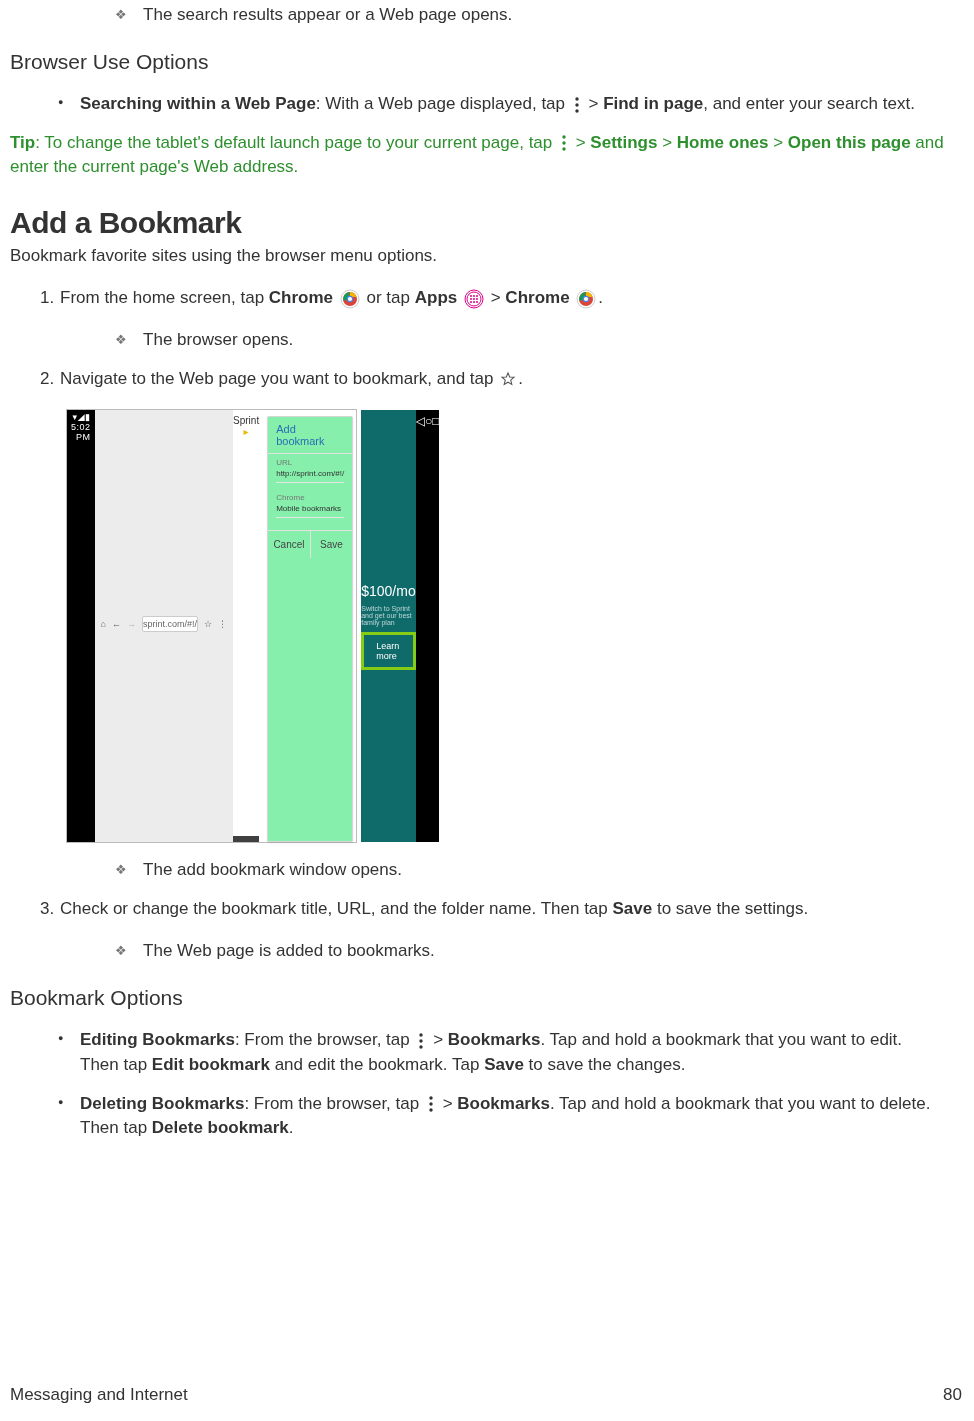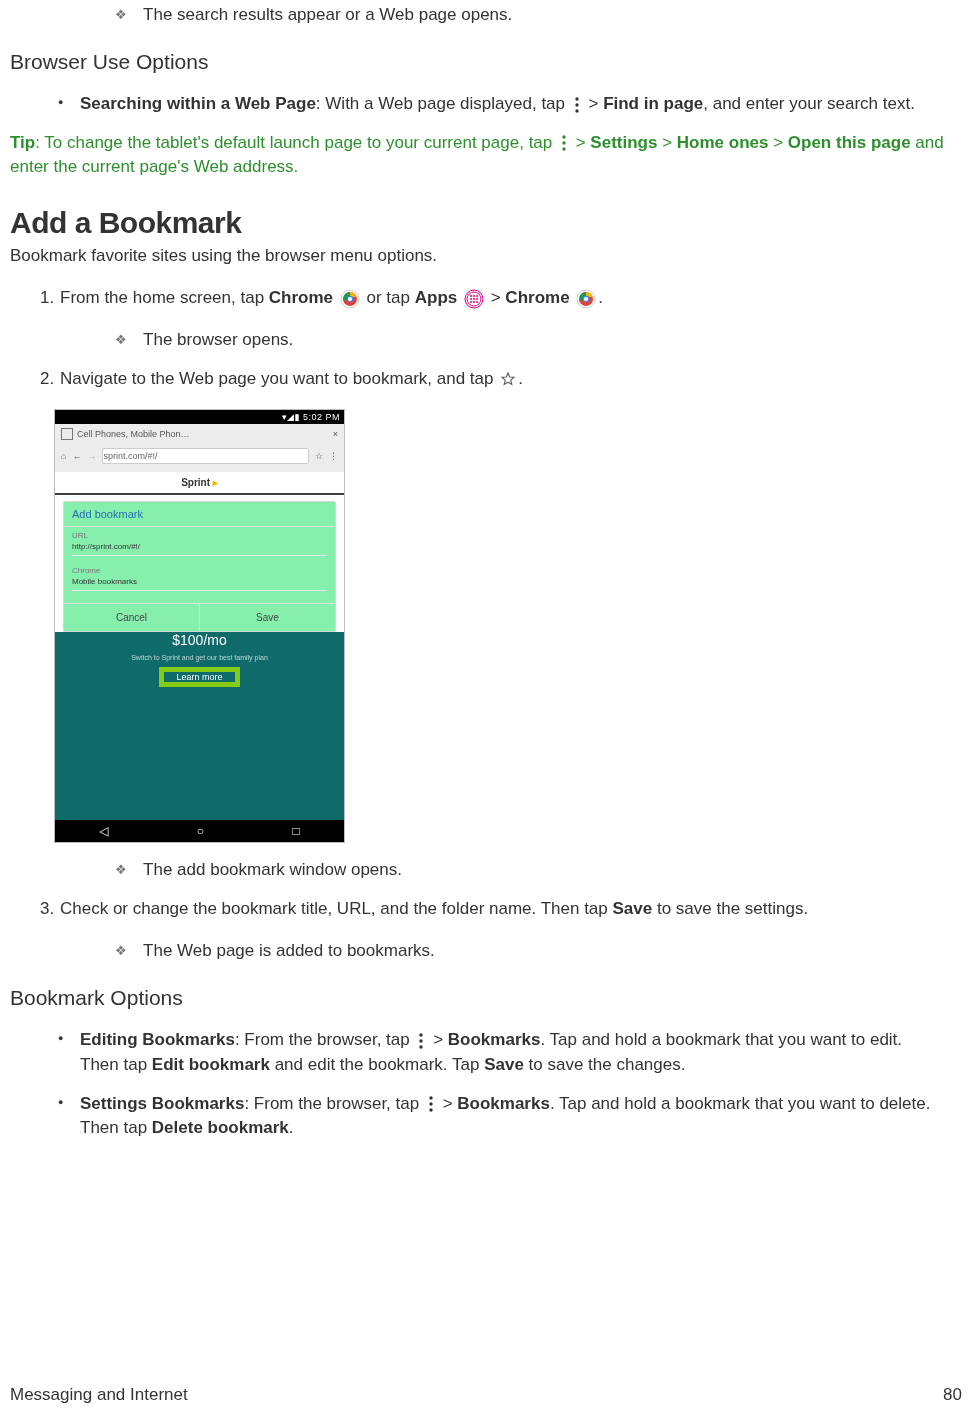--- a/index.html
+++ b/index.html
@@ -106,28 +106,28 @@
     display: flex;
     justify-content: space-between;
     font-size: 17px;
     color: #333;
   }
 
   
   .shot {
     width: 289px;
     height: 432px;
-    margin: 6px 0 16px 44px;
+    margin: 6px 0 16px 56px;
     border: 1px solid #bbb;
     background: #fff;
     font-family: Arial, sans-serif;
     font-size: 10px;
     color: #444;
     display: flex;
-    flex-direction: column;
+    flex-direction: row;
   }
   .shot .statusbar {
     background: #000;
     color: #fff;
     font-size: 9px;
     text-align: right;
     padding: 2px 4px;
     letter-spacing: 0.5px;
   }
   .shot .tabrow {
@@ -152,24 +152,24 @@
     gap: 6px;
   }
   .shot .urlbox {
     flex:1;background:#fff;border:1px solid #ccc;border-radius:2px;
     padding:2px 0;font-size:9px;color:#666;
   }
   .shot .sprintbar {
     background: #fff;
     text-align: center;
     font-size: 10px;
-    font-weight: bold;
+    font-weight: normal;
     color: #333;
     padding: 5px 0;
-    border-bottom: 2px solid #404040;
+    border-bottom: 6px solid #404040;
   }
   .shot .sprinty { color:#e6b800; }
   .shot .dlg {
     margin: 6px 8px 0 8px;
     background:#86efac;
     border:1px solid #d6d6d6;
     border-radius:2px;
     box-shadow: 0 1px 2px rgba(0,0,0,.1);
   }
   .shot .dlg .dlgtitle {
@@ -188,26 +188,27 @@
     flex:1;text-align:center;padding:8px 0;font-size:10px;
   }
   .shot .dlg .btns div:first-child { border-right:1px solid #e2e2e2; }
   .shot .pagebg {
     flex:1;
     background:#0f6a6a;
     color:#fff;
     display:flex;
     flex-direction:column;
     align-items:center;
+    justify-content:center;
     font-size:10px;
     gap:6px;
   }
   .shot .price { font-size:14px; }
   .shot .learn {
-    border:5px solid #84cc16; padding:0 12px; font-size:9px;
+    border:3px solid #84cc16; padding:6px 12px; font-size:9px;
   }
   .shot .navbar {
     background:#000;color:#fff;display:flex;justify-content:space-around;
     padding:4px 0;font-size:12px;
   }
 </style>
 </head>
 <body>
 
 <div class="page">
@@ -281,25 +282,20 @@
 
   <div class="num-item">
     <span class="num">2.</span>
     <span>Navigate to the Web page you want to bookmark, and tap </span><span class="ic"><svg width="16" height="16" viewBox="0 0 24 24">
           <path d="M12 2.8l2.5 6.2 6.6.4-5 4.3 1.6 6.4L12 16.8 6.3 20.1l1.6-6.4-5-4.3 6.6-.4L12 2.8z" fill="none" stroke="#555" stroke-width="1.6"></path>
         </svg></span><span>.</span>
   </div>
 
   <div class="shot">
     <div class="statusbar">▾◢▮ 5:02 PM</div>
-    <div class="tabrow">
-      <span class="sq"></span>
-      <span>Cell Phones, Mobile Phon…</span>
-      <span style="margin-left:auto">×</span>
-    </div>
     <div class="urlrow">
       <span>⌂</span>
       <span>←</span>
       <span style="opacity:.4">→</span>
       <div class="urlbox">sprint.com/#!/</div>
       <span>☆</span>
       <span>⋮</span>
     </div>
     <div class="sprintbar">
       <span>Sprint</span> <span class="sprinty">▸</span>
@@ -348,21 +344,21 @@
 
   <div class="round-item">
     <span class="b">Editing Bookmarks</span><span>: From the browser, tap </span><span class="ic"><svg width="10" height="18">
           <circle cx="5" cy="3" r="1.7" fill="#333"></circle>
           <circle cx="5" cy="9" r="1.7" fill="#333"></circle>
           <circle cx="5" cy="15" r="1.7" fill="#333"></circle>
         </svg></span><span> &gt; </span><span class="b">Bookmarks</span><span>. Tap and hold a bookmark that you want to edit. Then tap </span><span class="b">Edit bookmark</span><span> and edit the bookmark. Tap </span><span class="b">Save</span><span> to save the changes.</span>
   </div>
 
   <div class="round-item">
-    <span class="b">Settings Bookmarks</span><span>: From the browser, tap </span><span class="ic"><svg width="10" height="18">
+    <span class="b">Deleting Bookmarks</span><span>: From the browser, tap </span><span class="ic"><svg width="10" height="18">
           <circle cx="5" cy="3" r="1.7" fill="#333"></circle>
           <circle cx="5" cy="9" r="1.7" fill="#333"></circle>
           <circle cx="5" cy="15" r="1.7" fill="#333"></circle>
         </svg></span><span> &gt; </span><span class="b">Bookmarks</span><span>. Tap and hold a bookmark that you want to delete. Then tap </span><span class="b">Delete bookmark</span><span>.</span>
   </div>
 
   <div class="footer">
     <span>Messaging and Internet</span>
     <span>80</span>
   </div>

